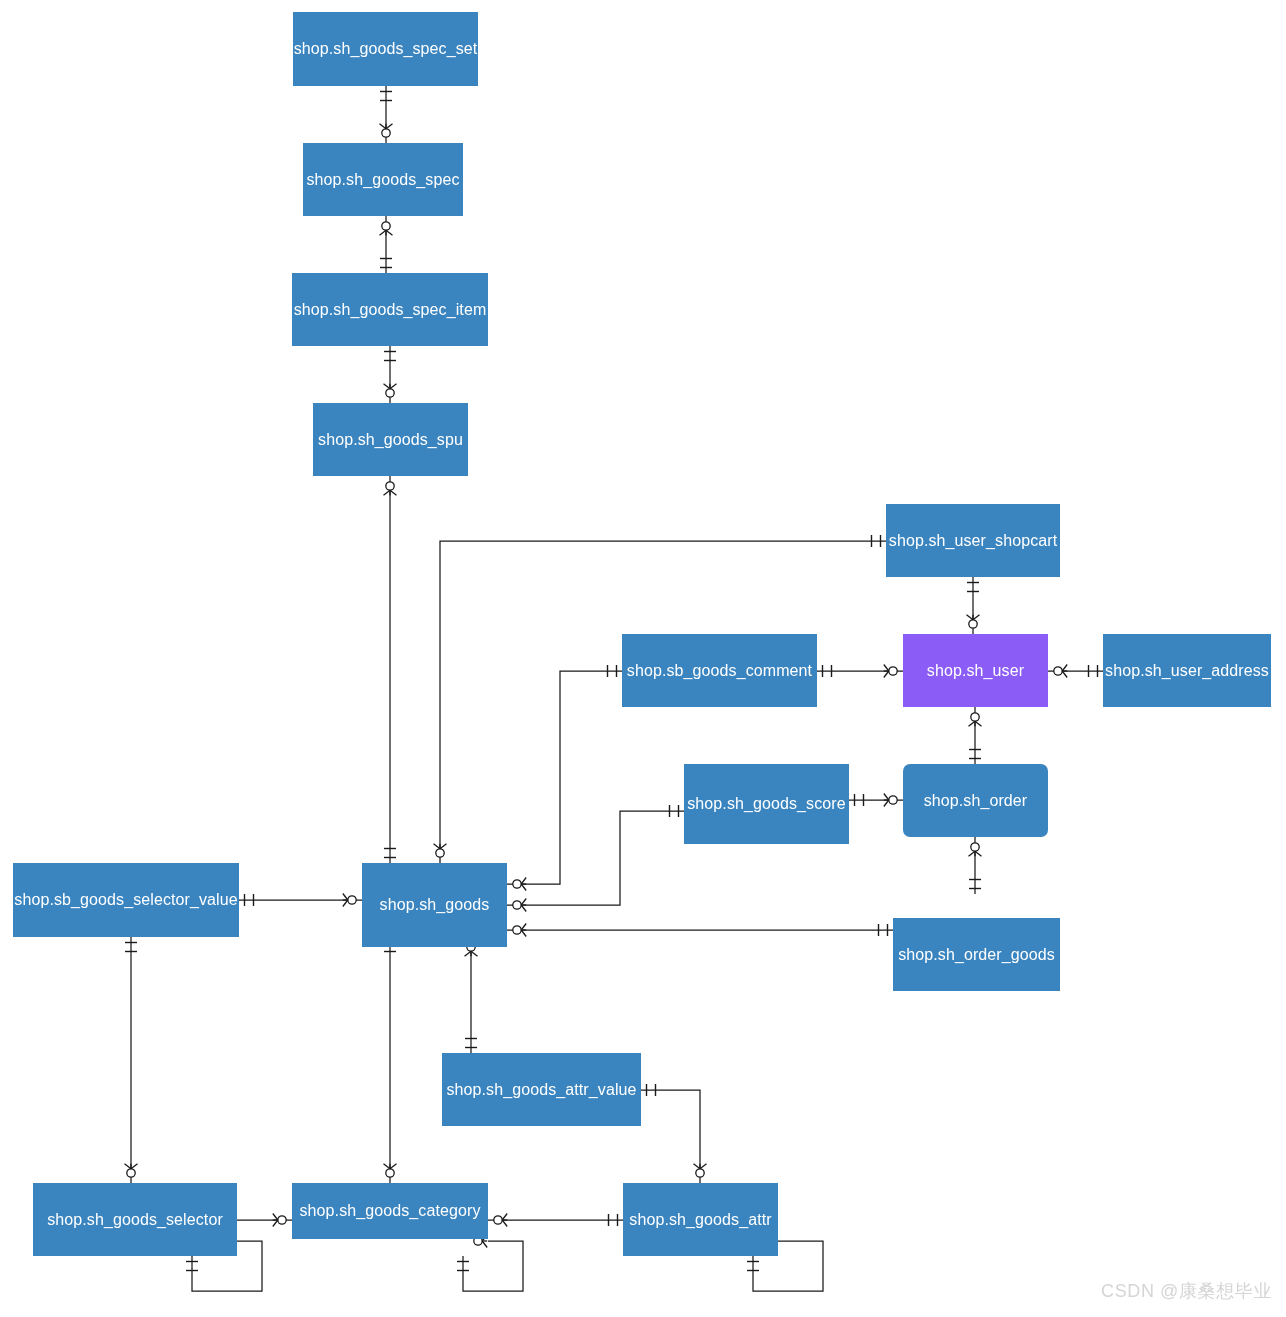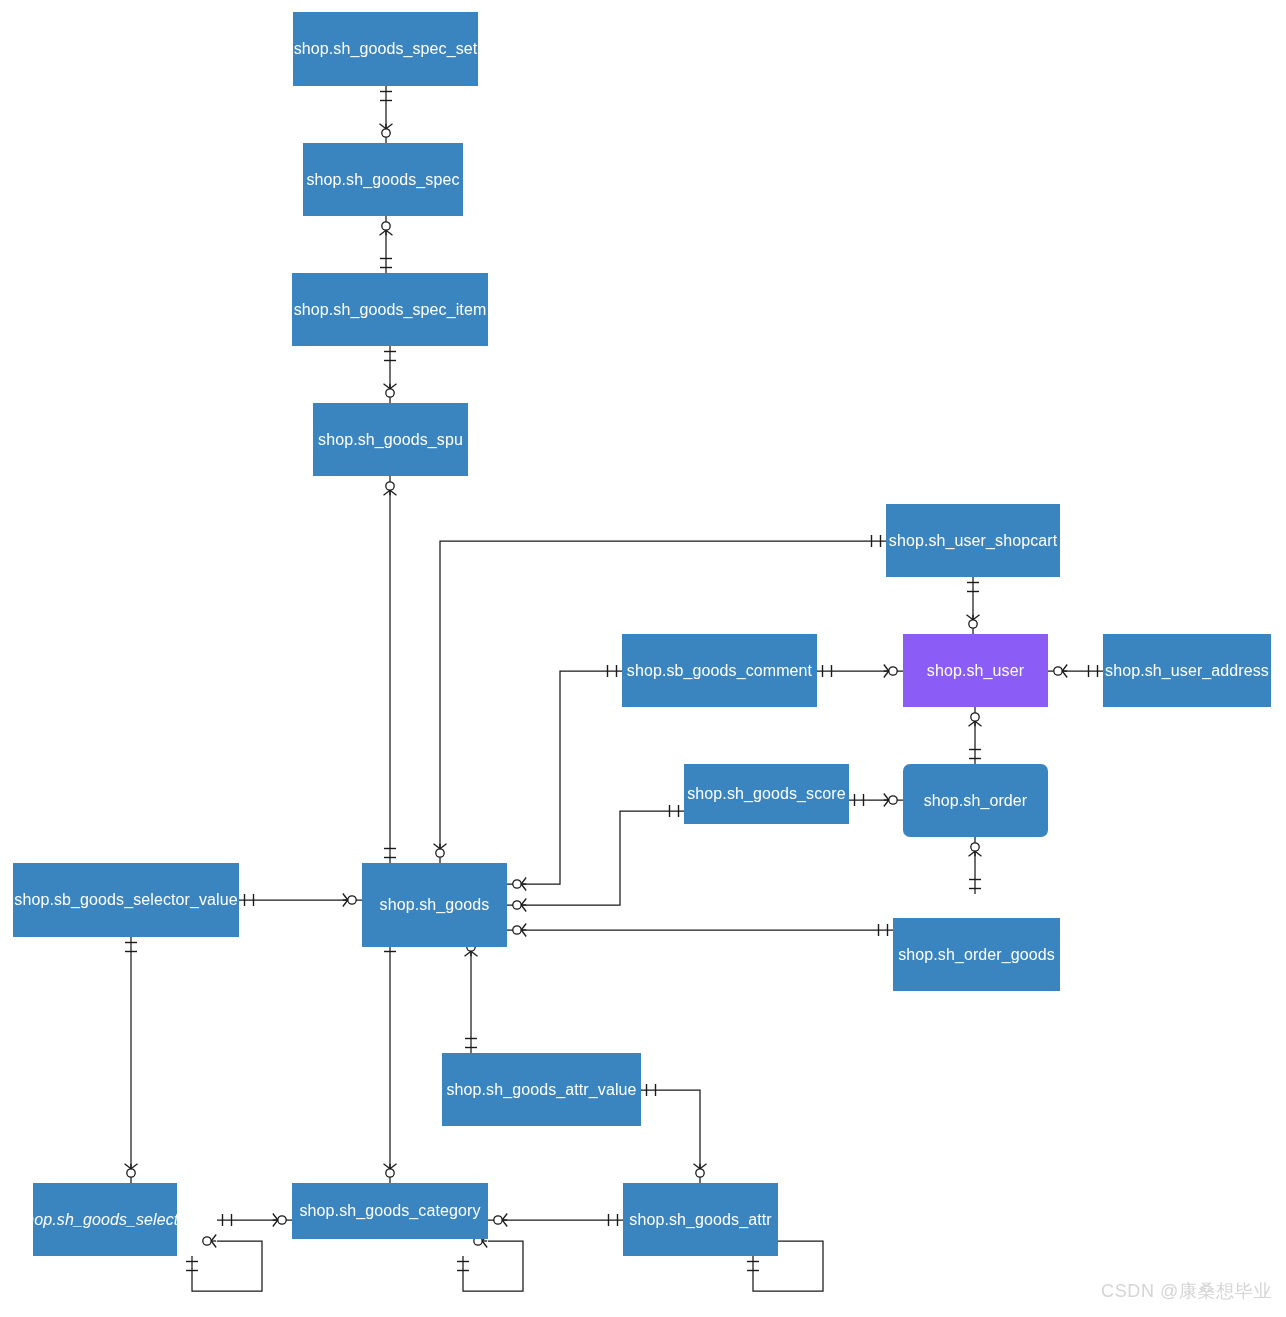--- a/index.html
+++ b/index.html
@@ -297,39 +297,39 @@
       </div>
       <div class="entity" style="left: 622px; top: 634px; width: 195px; height: 73px; background: rgb(58, 133, 192); color: rgb(255, 255, 255);">
         <span class="entity-label">shop.sb_goods_comment</span>
       </div>
       <div class="entity" style="left: 903px; top: 634px; width: 145px; height: 73px; background: #8b5cf6; color: rgb(255, 255, 255);">
         <span class="entity-label">shop.sh_user</span>
       </div>
       <div class="entity" style="left: 1103px; top: 634px; width: 168px; height: 73px; background: rgb(58, 133, 192); color: rgb(255, 255, 255);">
         <span class="entity-label">shop.sh_user_address</span>
       </div>
-      <div class="entity" style="left: 684px; top: 764px; width: 165px; height: 60px; background: rgb(58, 133, 192); color: rgb(255, 255, 255);">
+      <div class="entity" style="left: 684px; top: 764px; width: 165px; height: 80px; background: rgb(58, 133, 192); color: rgb(255, 255, 255);">
         <span class="entity-label">shop.sh_goods_score</span>
       </div>
       <div class="entity" style="left: 903px; top: 764px; width: 145px; height: 73px; background: rgb(58, 133, 192); color: rgb(255, 255, 255); border-radius: 7px;">
         <span class="entity-label">shop.sh_order</span>
       </div>
       <div class="entity" style="left: 13px; top: 863px; width: 226px; height: 74px; background: rgb(58, 133, 192); color: rgb(255, 255, 255);">
         <span class="entity-label">shop.sb_goods_selector_value</span>
       </div>
       <div class="entity" style="left: 362px; top: 863px; width: 145px; height: 84px; background: rgb(58, 133, 192); color: rgb(255, 255, 255);">
         <span class="entity-label">shop.sh_goods</span>
       </div>
       <div class="entity" style="left: 893px; top: 894px; width: 167px; height: 73px; background: rgb(58, 133, 192); color: rgb(255, 255, 255); margin-top: 24px;">
         <span class="entity-label">shop.sh_order_goods</span>
       </div>
       <div class="entity" style="left: 442px; top: 1053px; width: 199px; height: 73px; background: rgb(58, 133, 192); color: rgb(255, 255, 255);">
         <span class="entity-label">shop.sh_goods_attr_value</span>
       </div>
-      <div class="entity" style="left: 33px; top: 1183px; width: 144px; height: 73px; background: rgb(58, 133, 192); color: rgb(255, 255, 255); font-style: italic;">
+      <div class="entity" style="left: 33px; top: 1183px; width: 204px; height: 73px; background: rgb(58, 133, 192); color: rgb(255, 255, 255);">
         <span class="entity-label">shop.sh_goods_selector</span>
       </div>
       <div class="entity" style="left: 292px; top: 1183px; width: 196px; height: 56px; background: rgb(58, 133, 192); color: rgb(255, 255, 255);">
         <span class="entity-label">shop.sh_goods_category</span>
       </div>
       <div class="entity" style="left: 623px; top: 1183px; width: 155px; height: 73px; background: rgb(58, 133, 192); color: rgb(255, 255, 255);">
         <span class="entity-label">shop.sh_goods_attr</span>
       </div>
     </div>
   <div id="watermark">CSDN @康桑想毕业</div>

